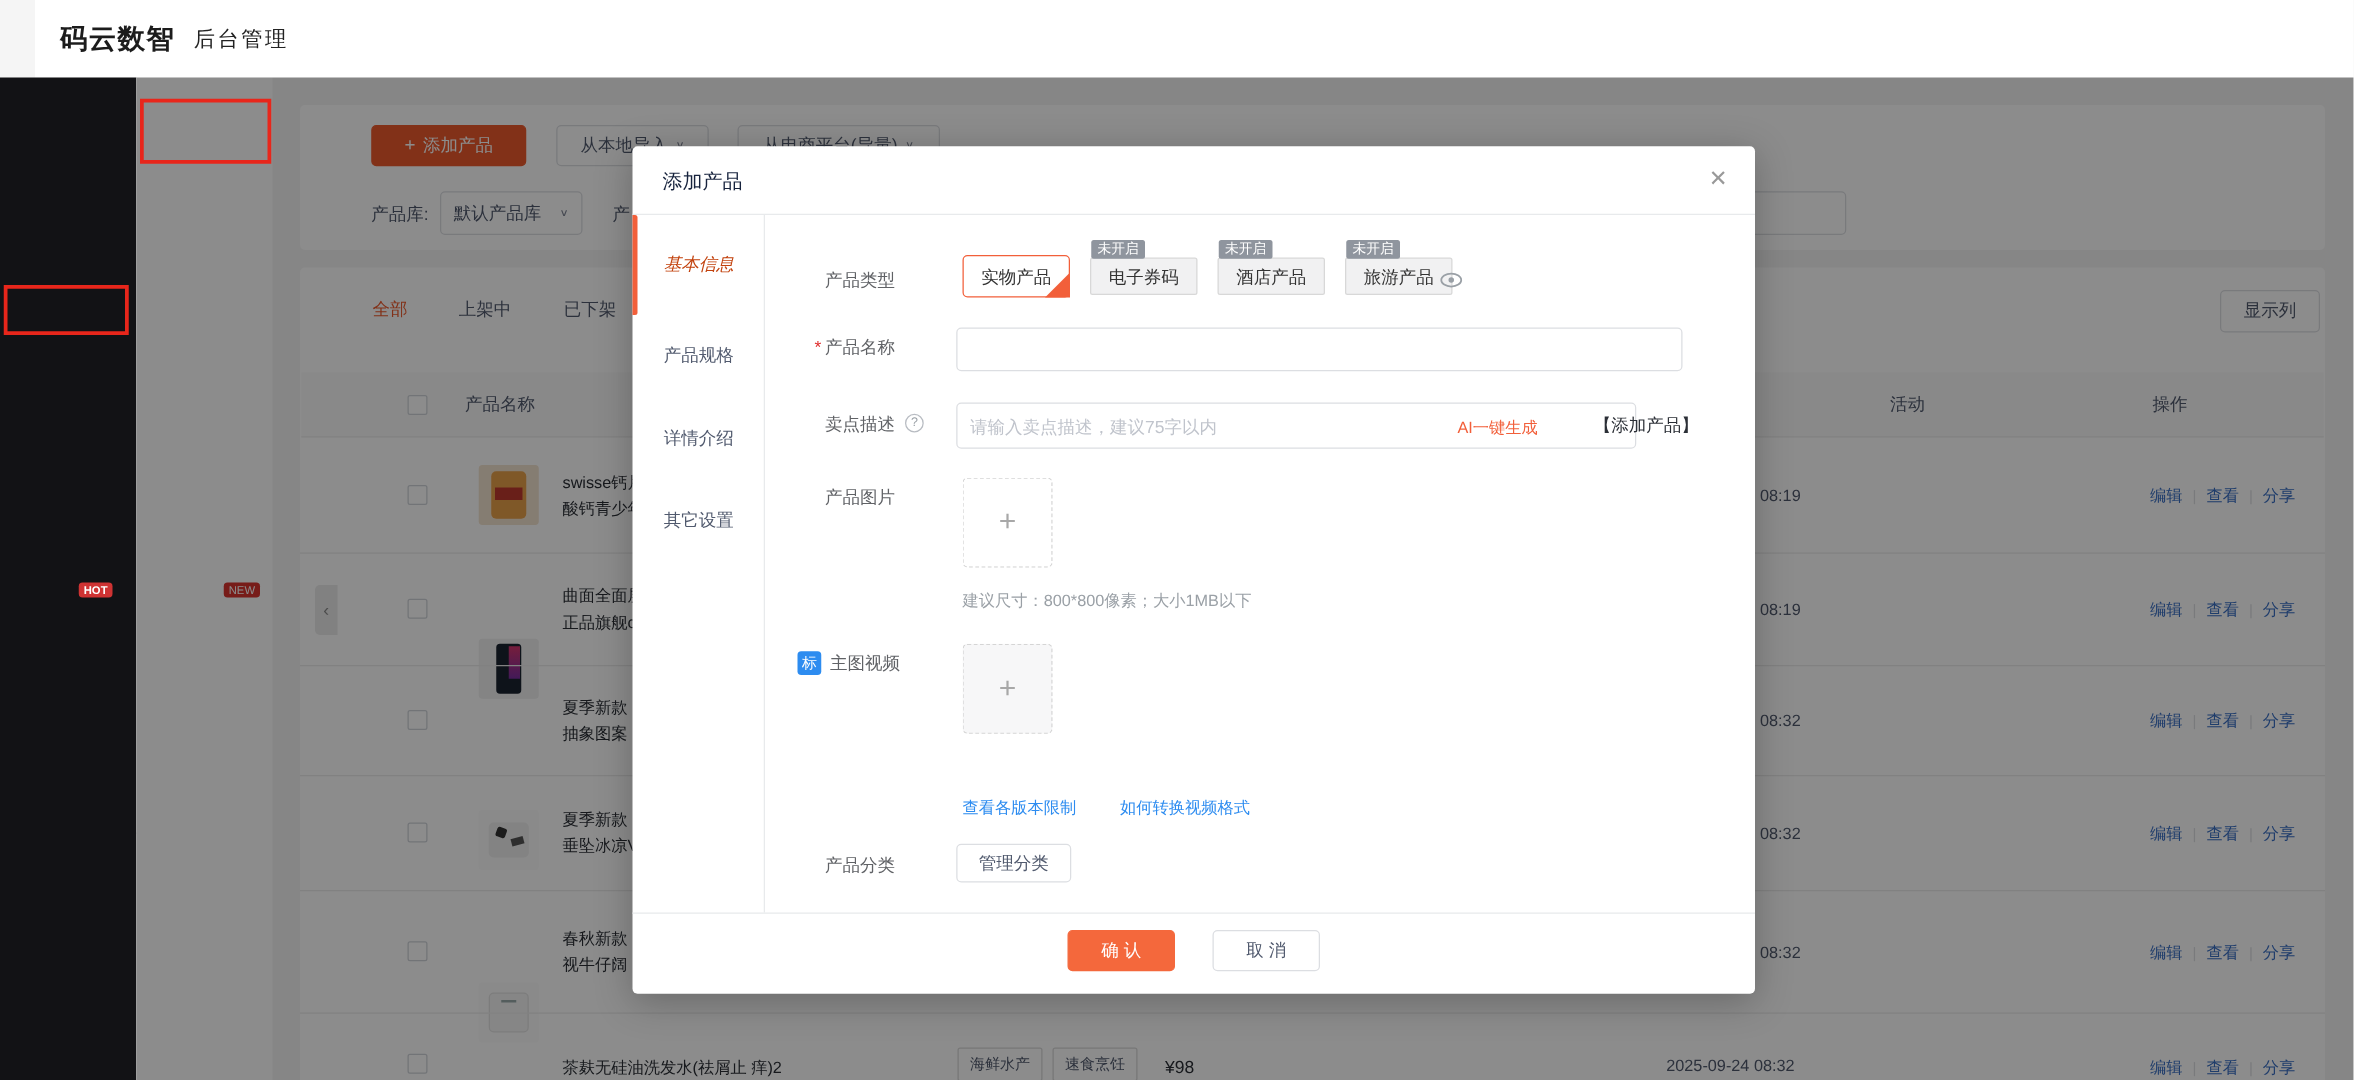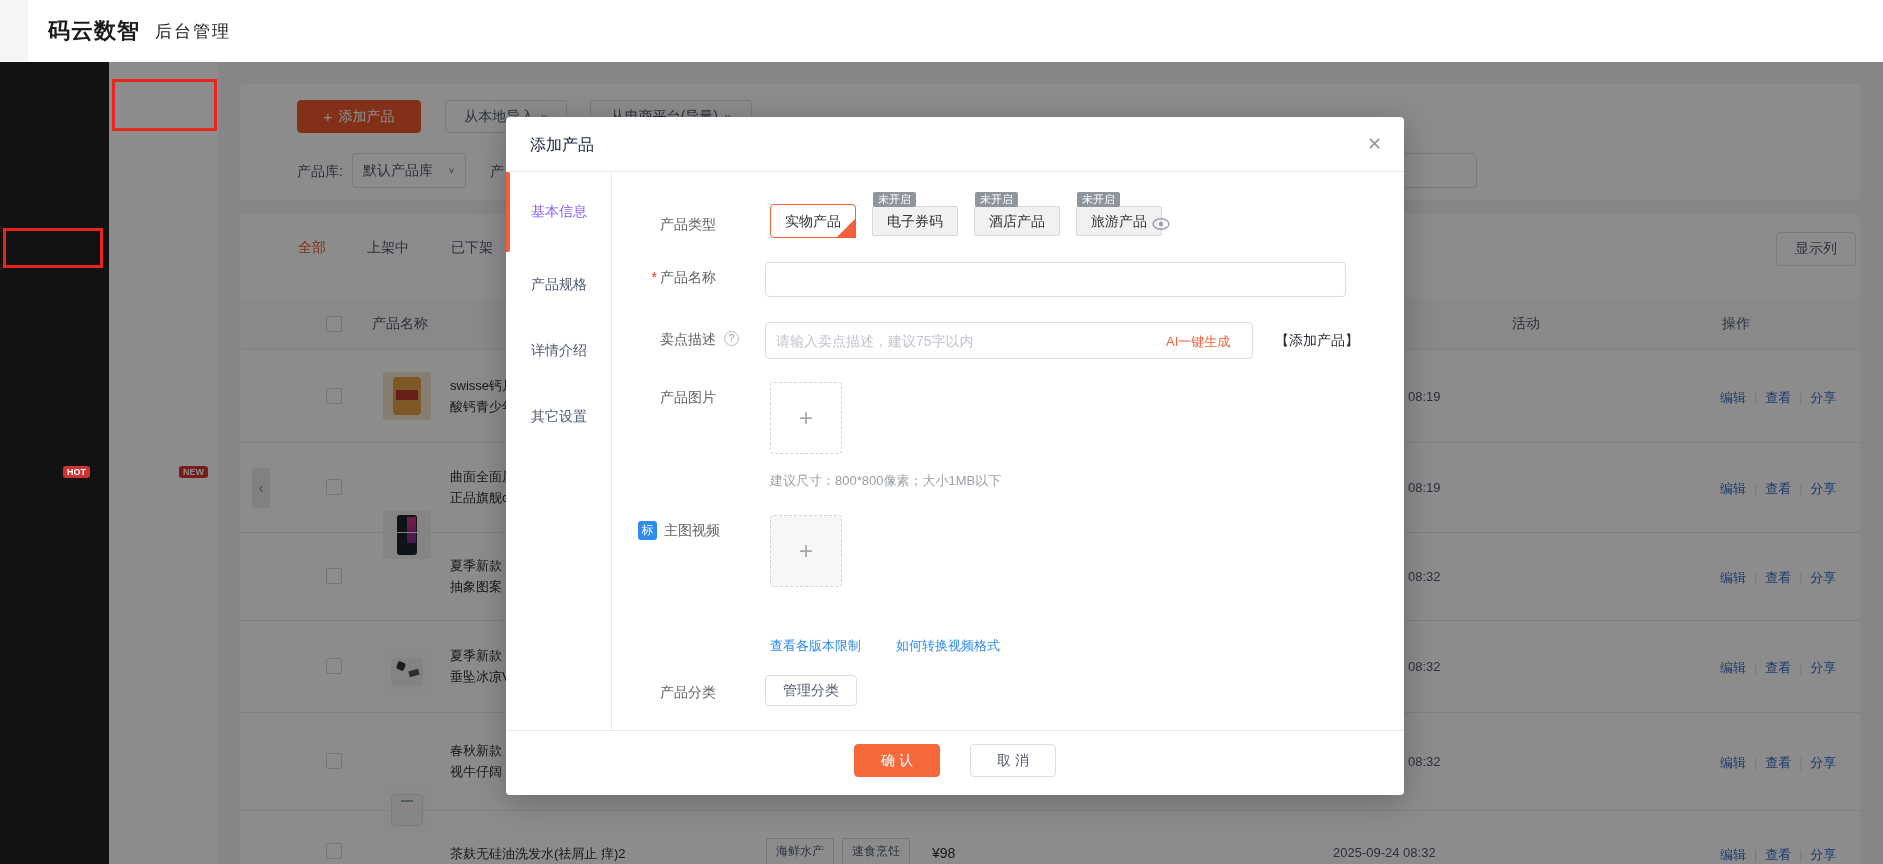--- a/index.html
+++ b/index.html
@@ -21,21 +21,21 @@
   .snav.active .sic{color:#b5433a;}
   .sdivider{left:0;width:109px;height:0;border-top:1px solid #2b2b30;}
   .hotbadge{background:#cf3333;color:#fff;font-size:9px;font-weight:bold;padding:1px 4px;border-radius:3px;letter-spacing:0;}
 
   
   .submenu{left:109px;top:62px;width:109px;height:802px;background:#ffffff;z-index:10;}
   .mnav{left:109px;width:109px;height:44px;display:flex;align-items:center;cursor:pointer;}
   .mlb{position:absolute;left:24px;font-size:14px;color:#515a6e;white-space:nowrap;}
   .mnav.active{background:#f7e4de;}
   .mnav.active .mlb{color:#d0543f;}
-  .newbadge{background:#d9332e;color:#fff;font-size:9px;font-weight:bold;padding:1px 4px;border-radius:3px;}
+  .newbadge{background:#d9332e;color:#fff;font-size:9px;font-weight:normal;padding:1px 4px;border-radius:3px;}
 
   
   .card{background:#fff;border-radius:4px;}
   .btn{display:flex;align-items:center;justify-content:center;border-radius:4px;font-size:14px;cursor:pointer;white-space:nowrap;}
   .btn.primary{background:#ed5a2d;color:#fff;border:1px solid #ed5a2d;}
   .btn.plain{background:#fff;color:#515a6e;border:1px solid #dcdee2;align-items:center;}
   .caret{font-size:10px;color:#808695;margin-left:6px;transform:scaleY(.8);}
   .fieldlabel{font-size:14px;color:#515a6e;}
   .selectbox{background:#fff;border:1px solid #dcdee2;border-radius:4px;display:flex;align-items:center;justify-content:space-between;padding:0 10px;font-size:14px;color:#515a6e;cursor:pointer;}
   .inputbox{background:#fff;border:1px solid #dcdee2;border-radius:4px;}
@@ -53,21 +53,21 @@
   .collapse-tab{left:252px;top:468px;width:18px;height:40px;background:#ebebeb;border-radius:4px 0 0 4px;display:flex;align-items:center;justify-content:center;color:#8a8a8a;font-size:14px;cursor:pointer;z-index:5;}
 
   
   .overlay{left:109px;top:62px;width:1774px;height:802px;background:rgba(0,0,0,0.45);z-index:40;}
   .modal{left:506px;top:117px;width:898px;height:678px;background:#fff;border-radius:4px;box-shadow:0 6px 30px rgba(0,0,0,.25);z-index:50;}
   .mhead{position:absolute;left:0;top:0;width:898px;height:55px;border-bottom:1px solid #e8eaec;}
   .mtitle{position:absolute;left:24px;top:18px;font-size:16px;color:#17233d;}
   .mclose{position:absolute;right:22px;top:16px;font-size:18px;color:#999;cursor:pointer;}
   .mrail{position:absolute;left:0;top:55px;width:106px;height:558px;border-right:1px solid #e8eaec;}
   .mtab{position:absolute;left:0;width:106px;display:flex;align-items:center;padding-left:25px;font-size:14px;color:#515a6e;cursor:pointer;}
-  .mtab.active{color:#8b5cf6;}
+  .mtab.active{color:#c2410c;font-style:italic;}
   .mbar{position:absolute;left:0;top:0;width:4px;height:80px;background:#f25f3a;border-radius:0 2px 2px 0;}
   .mlabel{position:absolute;left:0;width:210px;text-align:right;font-size:14px;color:#606266;white-space:nowrap;}
   .req{color:#e03030;margin-right:3px;}
   .typeopt{position:relative;height:30px;line-height:28px;padding:0 14px;background:#f1f1f2;border:1px solid #d8d8d8;border-radius:2px;font-size:14px;color:#333;cursor:pointer;}
   .typeopt.sel{height:34px;line-height:32px;background:#fff;border:1px solid #f25f3a;border-radius:4px;margin-top:-2px;}
   .offbadge{position:absolute;left:0;top:-15px;background:#8f959e;color:#fff;font-size:11px;line-height:15px;padding:0 5px;border-radius:2px;}
   .corner{position:absolute;right:-1px;bottom:-1px;width:0;height:0;border-left:20px solid transparent;border-bottom:20px solid #f25f3a;}
   .cornercheck{position:absolute;right:1px;bottom:-1px;color:#fff;font-size:10px;z-index:2;}
   .minput{position:absolute;border:1px solid #dcdee2;border-radius:4px;background:#fff;font-size:14px;color:#333;padding:0 10px;outline:none;}
   .minput::placeholder{color:#c0c4cc;}
@@ -445,21 +445,21 @@
 
     <div class="mlabel" style="top:152px">
       <span class="req">*</span><span>产品名称</span>
     </div>
     <input class="minput" style="left: 259px; top: 145px; width: 581px; height: 35px;">
 
     <div class="mlabel" style="top:214px">卖点描述</div>
     <div class="qicon" style="left:218px;top:214px">
         <span>?</span>
       </div>
-    <input class="minput" style="left: 259px; top: 205px; width: 488px; height: 37px; padding-right: 110px;" placeholder="请输入卖点描述，建议75字以内">
+    <input class="minput" style="left: 259px; top: 205px; width: 544px; height: 37px; padding-right: 110px;" placeholder="请输入卖点描述，建议75字以内">
     <div class="ailabel" style="left:660px;top:216px">AI一键生成</div>
     <div style="position:absolute;left:769px;top:215px;font-size:14px;color:#2b2f36;white-space:nowrap">【添加产品】</div>
 
     <div class="mlabel" style="top:272px">产品图片</div>
     <div class="upload" style="left:264px;top:265px;background:#fff">
         <span>+</span>
       </div>
     <div class="hint" style="left:264px;top:355px">建议尺寸：800*800像素；大小1MB以下</div>
 
     <div class="stdbadge" style="left:132px;top:404px">标</div>

